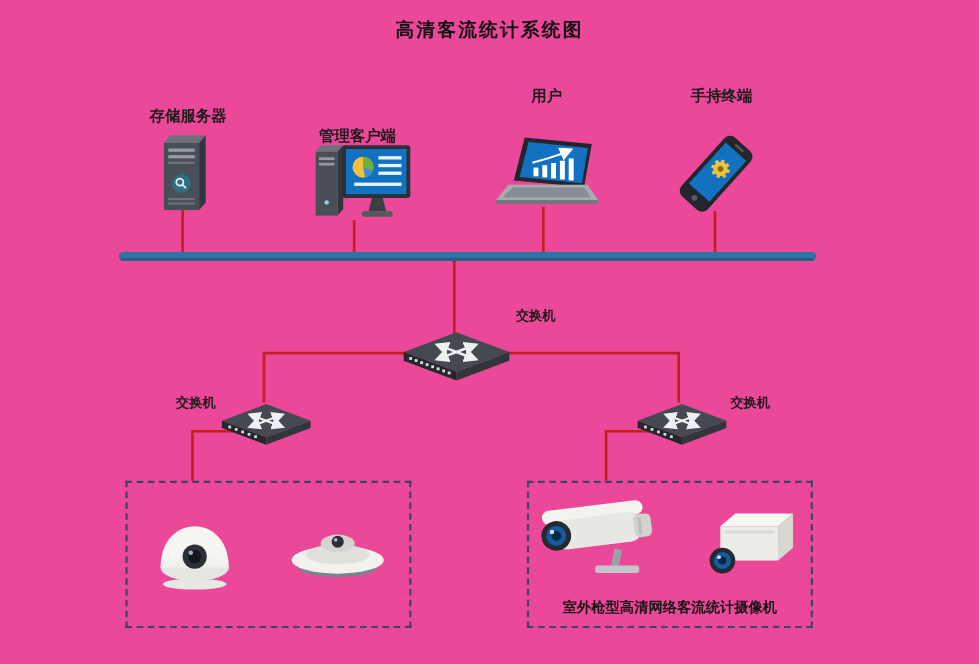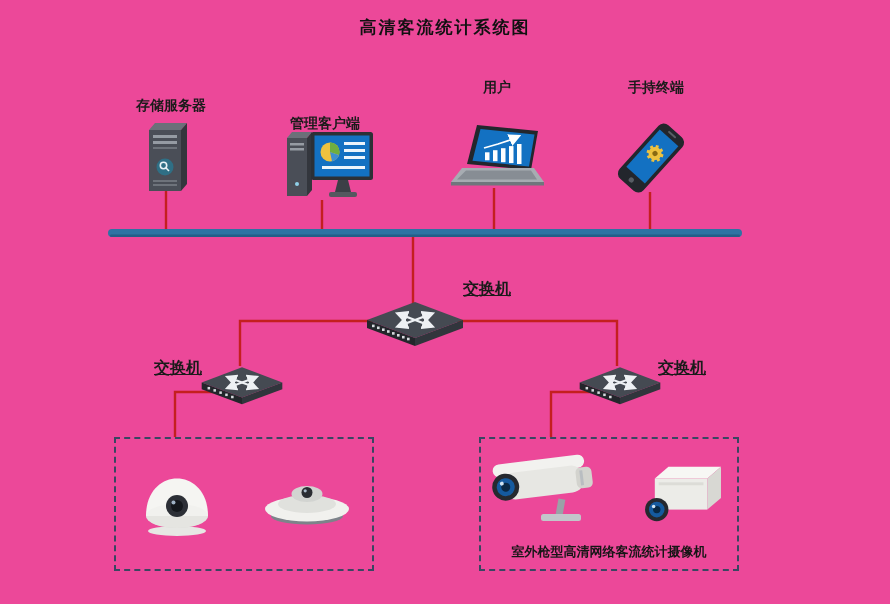--- a/index.html
+++ b/index.html
@@ -9,21 +9,21 @@
   }
   .abs{position:absolute;}
   .title{
     position:absolute;top:16px;left:0;width:100%;text-align:center;
     font-size:17px;font-weight:700;letter-spacing:2px;color:#111;
   }
   .lbl{
     position:absolute;transform:translateX(-50%);white-space:nowrap;
     font-size:14px;font-weight:700;color:#1b1b1b;
   }
-  .sw-lbl{font-size:16px;font-weight:700;text-decoration:underline;}
+  .sw-lbl{font-size:12px;font-weight:700;}
   .cam-box{
     position:absolute;border:2px dashed #3a4662;background:transparent;box-sizing:border-box;
   }
   .box-lbl{
     position:absolute;left:50%;bottom:8px;transform:translateX(-50%);
     font-size:13px;font-weight:700;white-space:nowrap;color:#161616;
   }
   svg{display:block;}
   .overlay{position:absolute;top:0;left:0;}
 </style>

